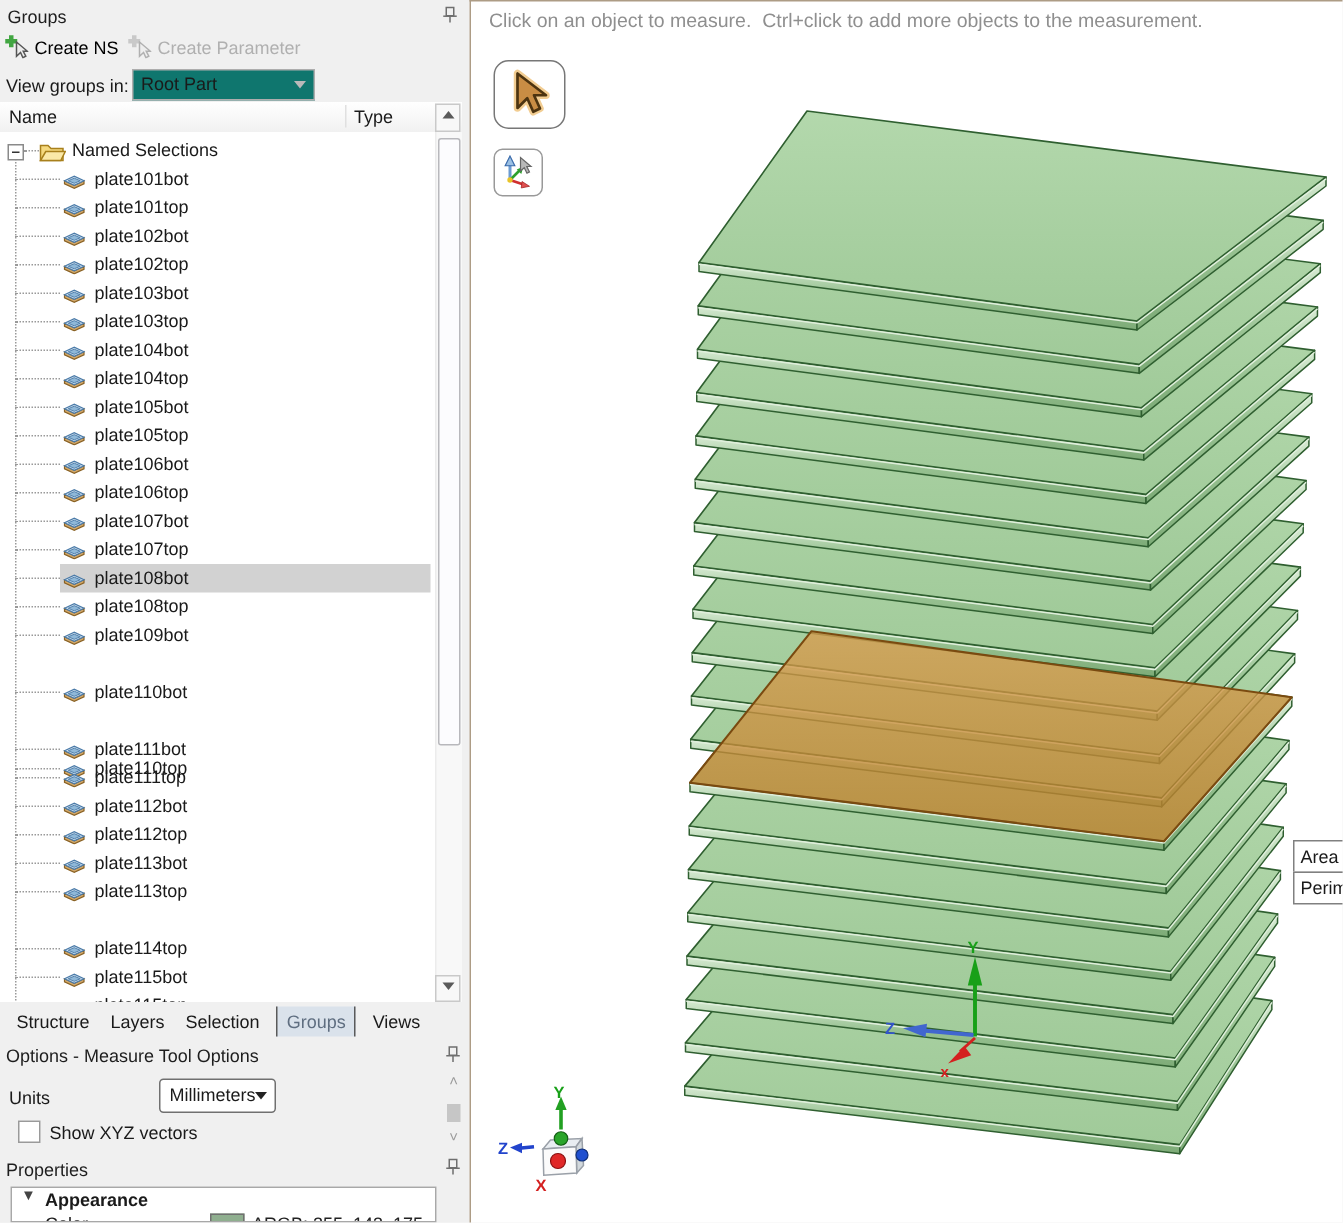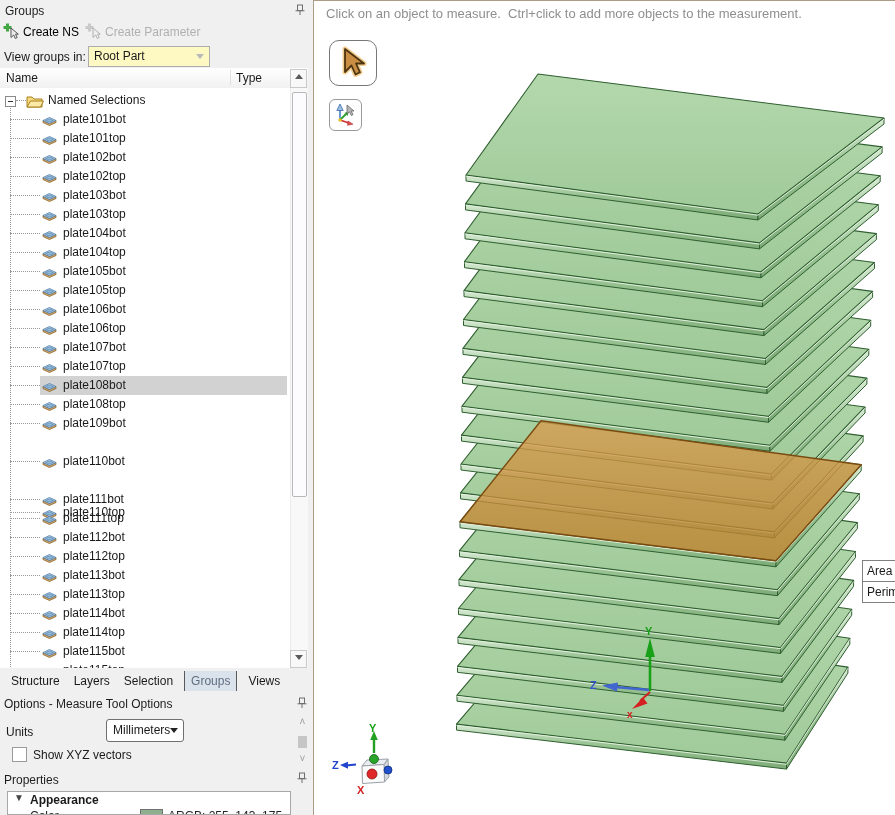--- a/index.html
+++ b/index.html
@@ -6,21 +6,21 @@
     font-family:"Liberation Sans",sans-serif;font-size:12px;color:#1a1a1a;}
   .app{position:relative;width:895px;height:815px;}
   
   .left{position:absolute;left:0;top:0;width:254px;height:815px;background:#f0f0f0;}
   .panel-title{position:absolute;left:5px;font-size:12px;color:#1e1e1e;}
   .pin{position:absolute;width:12px;height:12px;}
   .gtoolbar-btn{position:absolute;top:22px;height:20px;display:flex;align-items:center;gap:4px;background:none;border:none;
     font-family:"Liberation Sans",sans-serif;font-size:12px;padding:0;cursor:default;}
   .disabled-txt{color:#b0b0b0;}
   .vg-label{position:absolute;left:4px;top:50px;}
-  .vg-drop{position:absolute;left:88px;top:46px;width:120px;height:19px;background:#fef9c3;border:1px solid #adadad;}
+  .vg-drop{position:absolute;left:88px;top:46px;width:120px;height:19px;background:#0f766e;border:1px solid #adadad;}
   .vg-drop .txt{position:absolute;left:5px;top:2px;}
   .vg-arrow{position:absolute;right:5px;top:7px;width:0;height:0;border-left:4px solid transparent;border-right:4px solid transparent;border-top:5px solid #b9b9b9;}
   .colheaders{position:absolute;left:0;top:68px;width:308px;height:20px;background:linear-gradient(#ffffff,#f1f1f1);border-bottom:1px solid #d9d9d9;}
   .colheaders .c1{position:absolute;left:6px;top:3px;}
   .colheaders .c2{position:absolute;left:236px;top:3px;}
   .colheaders .sep{position:absolute;left:230px;top:2px;height:15px;border-left:1px solid #e0e0e0;}
   .treebox{position:absolute;left:0;top:88px;width:290px;height:580px;background:#fff;overflow:hidden;}
   .trow{position:absolute;left:0;width:290px;height:19px;}
   .trow .hl{position:absolute;left:40px;top:0;width:247px;height:19px;background:#d2d2d2;}
   .trow .lbl{position:absolute;top:3px;line-height:13px;white-space:nowrap;}
@@ -353,29 +353,20 @@
           <span class="lbl" style="left: 63px;">plate113bot</span>
         </div>
         <div class="trow" style="top: 497px;">
           <span class="stub" style="left: 10px; width: 30px;"></span>
           <span class="icon" style="left: 42px;"><svg width="15" height="13" viewBox="0 0 15 13">
               <path d="M1,7.5 L7.5,10.5 L14,7.5 L14,9.5 L7.5,12.5 L1,9.5 Z" fill="#d2a86a" stroke="#8a6224" stroke-width="0.8"></path>
               <path d="M1,7.5 L7.5,4.5 L14,7.5 L7.5,10.5 Z" fill="#cfe0ee" stroke="#4a7aa8" stroke-width="0.8"></path>
               <path d="M3.5,7.5 L7.5,5.8 L11.5,7.5 L7.5,9.2 Z" fill="#8fb8d8" stroke="#4a7aa8" stroke-width="0.6"></path>
             </svg></span>
           <span class="lbl" style="left: 63px;">plate113top</span>
-        </div>
-        <div class="trow" style="top: 516px;">
-          <span class="stub" style="left: 10px; width: 30px;"></span>
-          <span class="icon" style="left: 42px;"><svg width="15" height="13" viewBox="0 0 15 13">
-              <path d="M1,7.5 L7.5,10.5 L14,7.5 L14,9.5 L7.5,12.5 L1,9.5 Z" fill="#d2a86a" stroke="#8a6224" stroke-width="0.8"></path>
-              <path d="M1,7.5 L7.5,4.5 L14,7.5 L7.5,10.5 Z" fill="#cfe0ee" stroke="#4a7aa8" stroke-width="0.8"></path>
-              <path d="M3.5,7.5 L7.5,5.8 L11.5,7.5 L7.5,9.2 Z" fill="#8fb8d8" stroke="#4a7aa8" stroke-width="0.6"></path>
-            </svg></span>
-          <span class="lbl" style="left: 63px;">plate114bot</span>
         </div>
         <div class="trow" style="top: 535px;">
           <span class="stub" style="left: 10px; width: 30px;"></span>
           <span class="icon" style="left: 42px;"><svg width="15" height="13" viewBox="0 0 15 13">
               <path d="M1,7.5 L7.5,10.5 L14,7.5 L14,9.5 L7.5,12.5 L1,9.5 Z" fill="#d2a86a" stroke="#8a6224" stroke-width="0.8"></path>
               <path d="M1,7.5 L7.5,4.5 L14,7.5 L7.5,10.5 Z" fill="#cfe0ee" stroke="#4a7aa8" stroke-width="0.8"></path>
               <path d="M3.5,7.5 L7.5,5.8 L11.5,7.5 L7.5,9.2 Z" fill="#8fb8d8" stroke="#4a7aa8" stroke-width="0.6"></path>
             </svg></span>
           <span class="lbl" style="left: 63px;">plate114top</span>
         </div>

